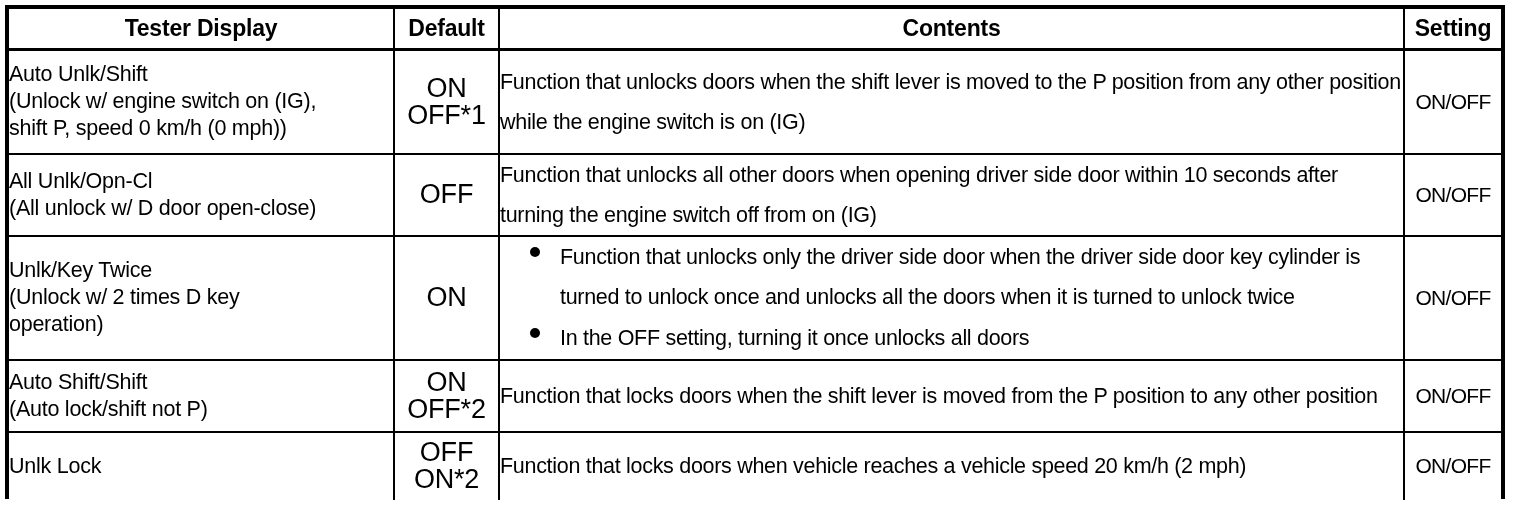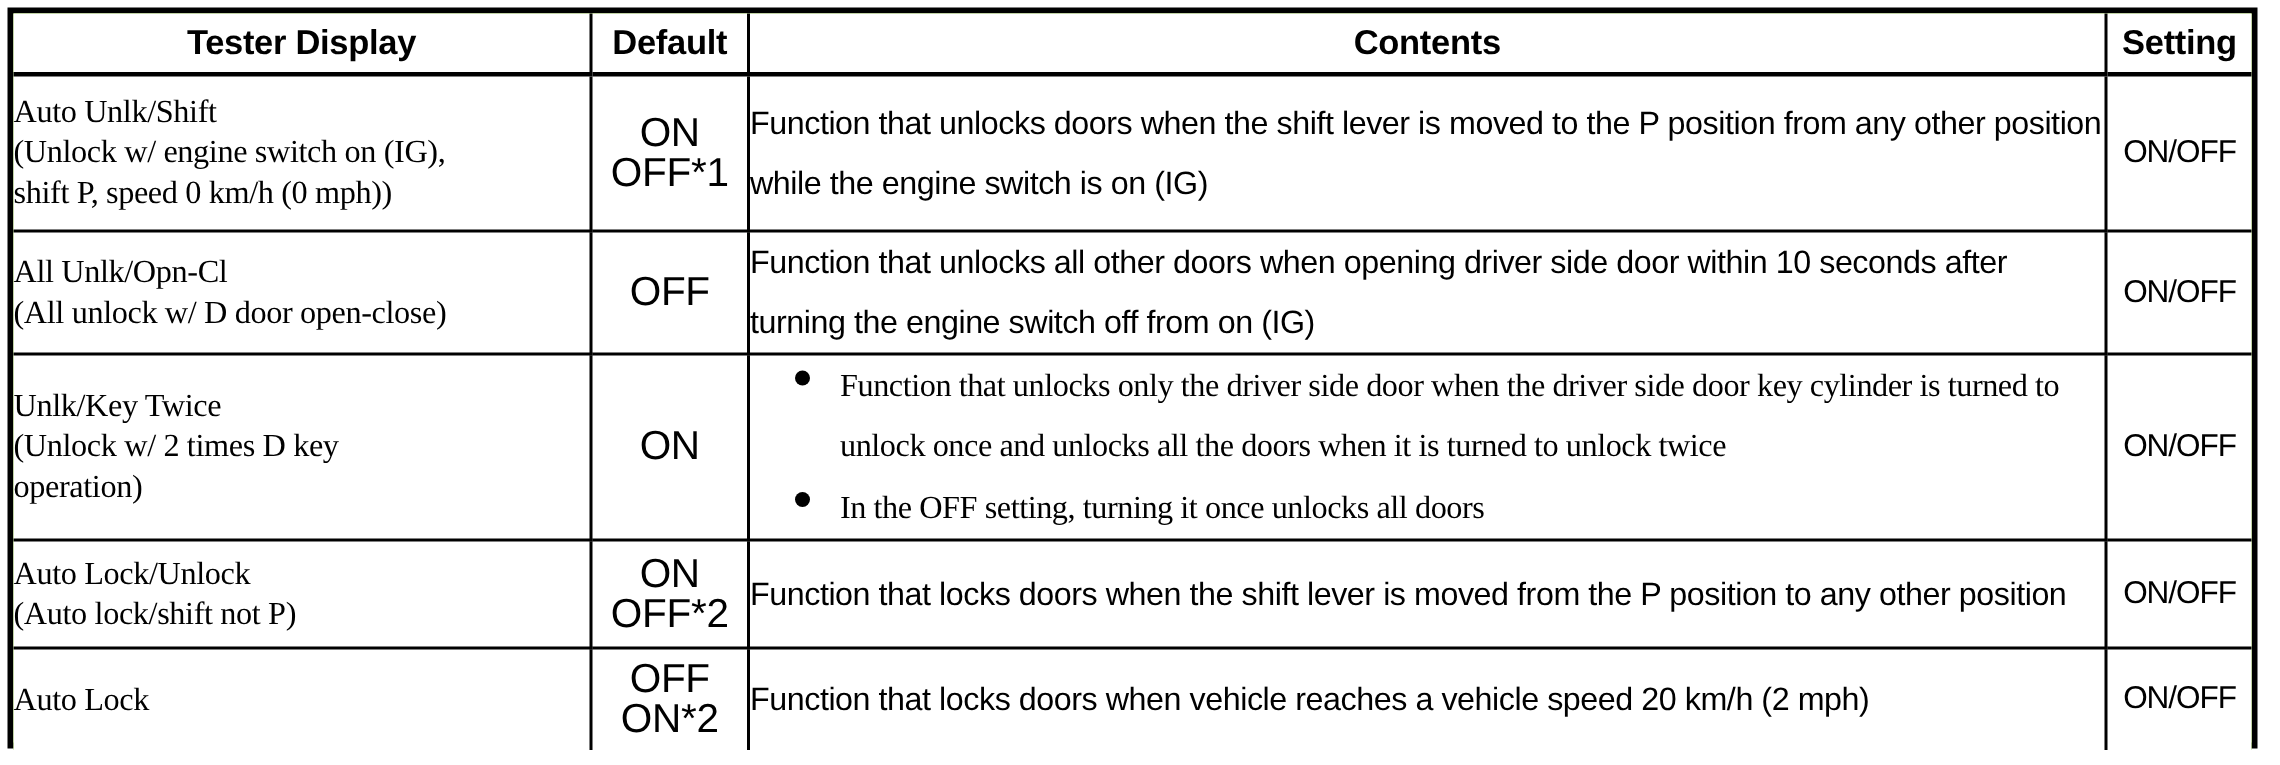--- a/index.html
+++ b/index.html
@@ -24,21 +24,21 @@
     box-sizing: border-box;
     border: 4px solid #000;
     background: #fff;
   }
 
   table.spec {
     width: 100%;
     height: 100%;
     border-collapse: collapse;
     table-layout: fixed;
-    background: #84cc16;
+    background: #ec4899;
   }
 
   table.spec td,
   table.spec th {
     border: 2px solid #000;
     padding: 0;
     vertical-align: middle;
     background: #fff;
   }
 
@@ -66,21 +66,21 @@
     white-space: nowrap;
   }
 
   .cell-display {
     font-size: 21.5px;
     line-height: 27px;
     padding: 6px 0 6px 9px;
     text-align: left;
     letter-spacing: -0.25px;
   }
-  .cell-display .ln { display: block; white-space: nowrap; font-family: Liberation Serif, serif; }
+  .cell-display .ln { display: block; white-space: nowrap; }
 
   .cell-default {
     font-size: 27px;
     line-height: 27px;
     text-align: center;
     letter-spacing: -0.2px;
     white-space: nowrap;
   }
   .cell-default .ln { display: block; }
 
@@ -92,21 +92,20 @@
     letter-spacing: -0.3px;
   }
   .cell-contents p {
     margin: 0;
   }
 
   .bullets {
     list-style: none;
     margin: 0;
     padding: 0 0 0 28px;
-    font-family: Liberation Serif, serif;
   }
   .bullets li {
     position: relative;
     padding-left: 32px;
     margin: 0 0 1px 0;
   }
   .bullets li .dot {
     position: absolute;
     left: 2px;
     top: 10px;
@@ -199,36 +198,36 @@
               <span class="dot"></span>
               <span>In the OFF setting, turning it once unlocks all doors</span>
             </li>
           </ul>
         </td>
         <td class="cell-setting">ON/OFF</td>
       </tr>
 
       <tr class="r4">
         <td class="cell-display">
-          <span class="ln">Auto Lock/Unlock</span>
+          <span class="ln">Auto Shift/Shift</span>
           <span class="ln">(Auto lock/shift not P)</span>
         </td>
         <td class="cell-default">
           <span class="ln">ON</span>
           <span class="ln">OFF*2</span>
         </td>
         <td class="cell-contents">
           <p>Function that locks doors when the shift lever is moved from the P position to any other position</p>
         </td>
         <td class="cell-setting">ON/OFF</td>
       </tr>
 
       <tr class="r5">
         <td class="cell-display">
-          <span class="ln">Auto Lock</span>
+          <span class="ln">Unlk Lock</span>
         </td>
         <td class="cell-default">
           <span class="ln">OFF</span>
           <span class="ln">ON*2</span>
         </td>
         <td class="cell-contents">
           <p>Function that locks doors when vehicle reaches a vehicle speed 20 km/h (2 mph)</p>
         </td>
         <td class="cell-setting">ON/OFF</td>
       </tr>

